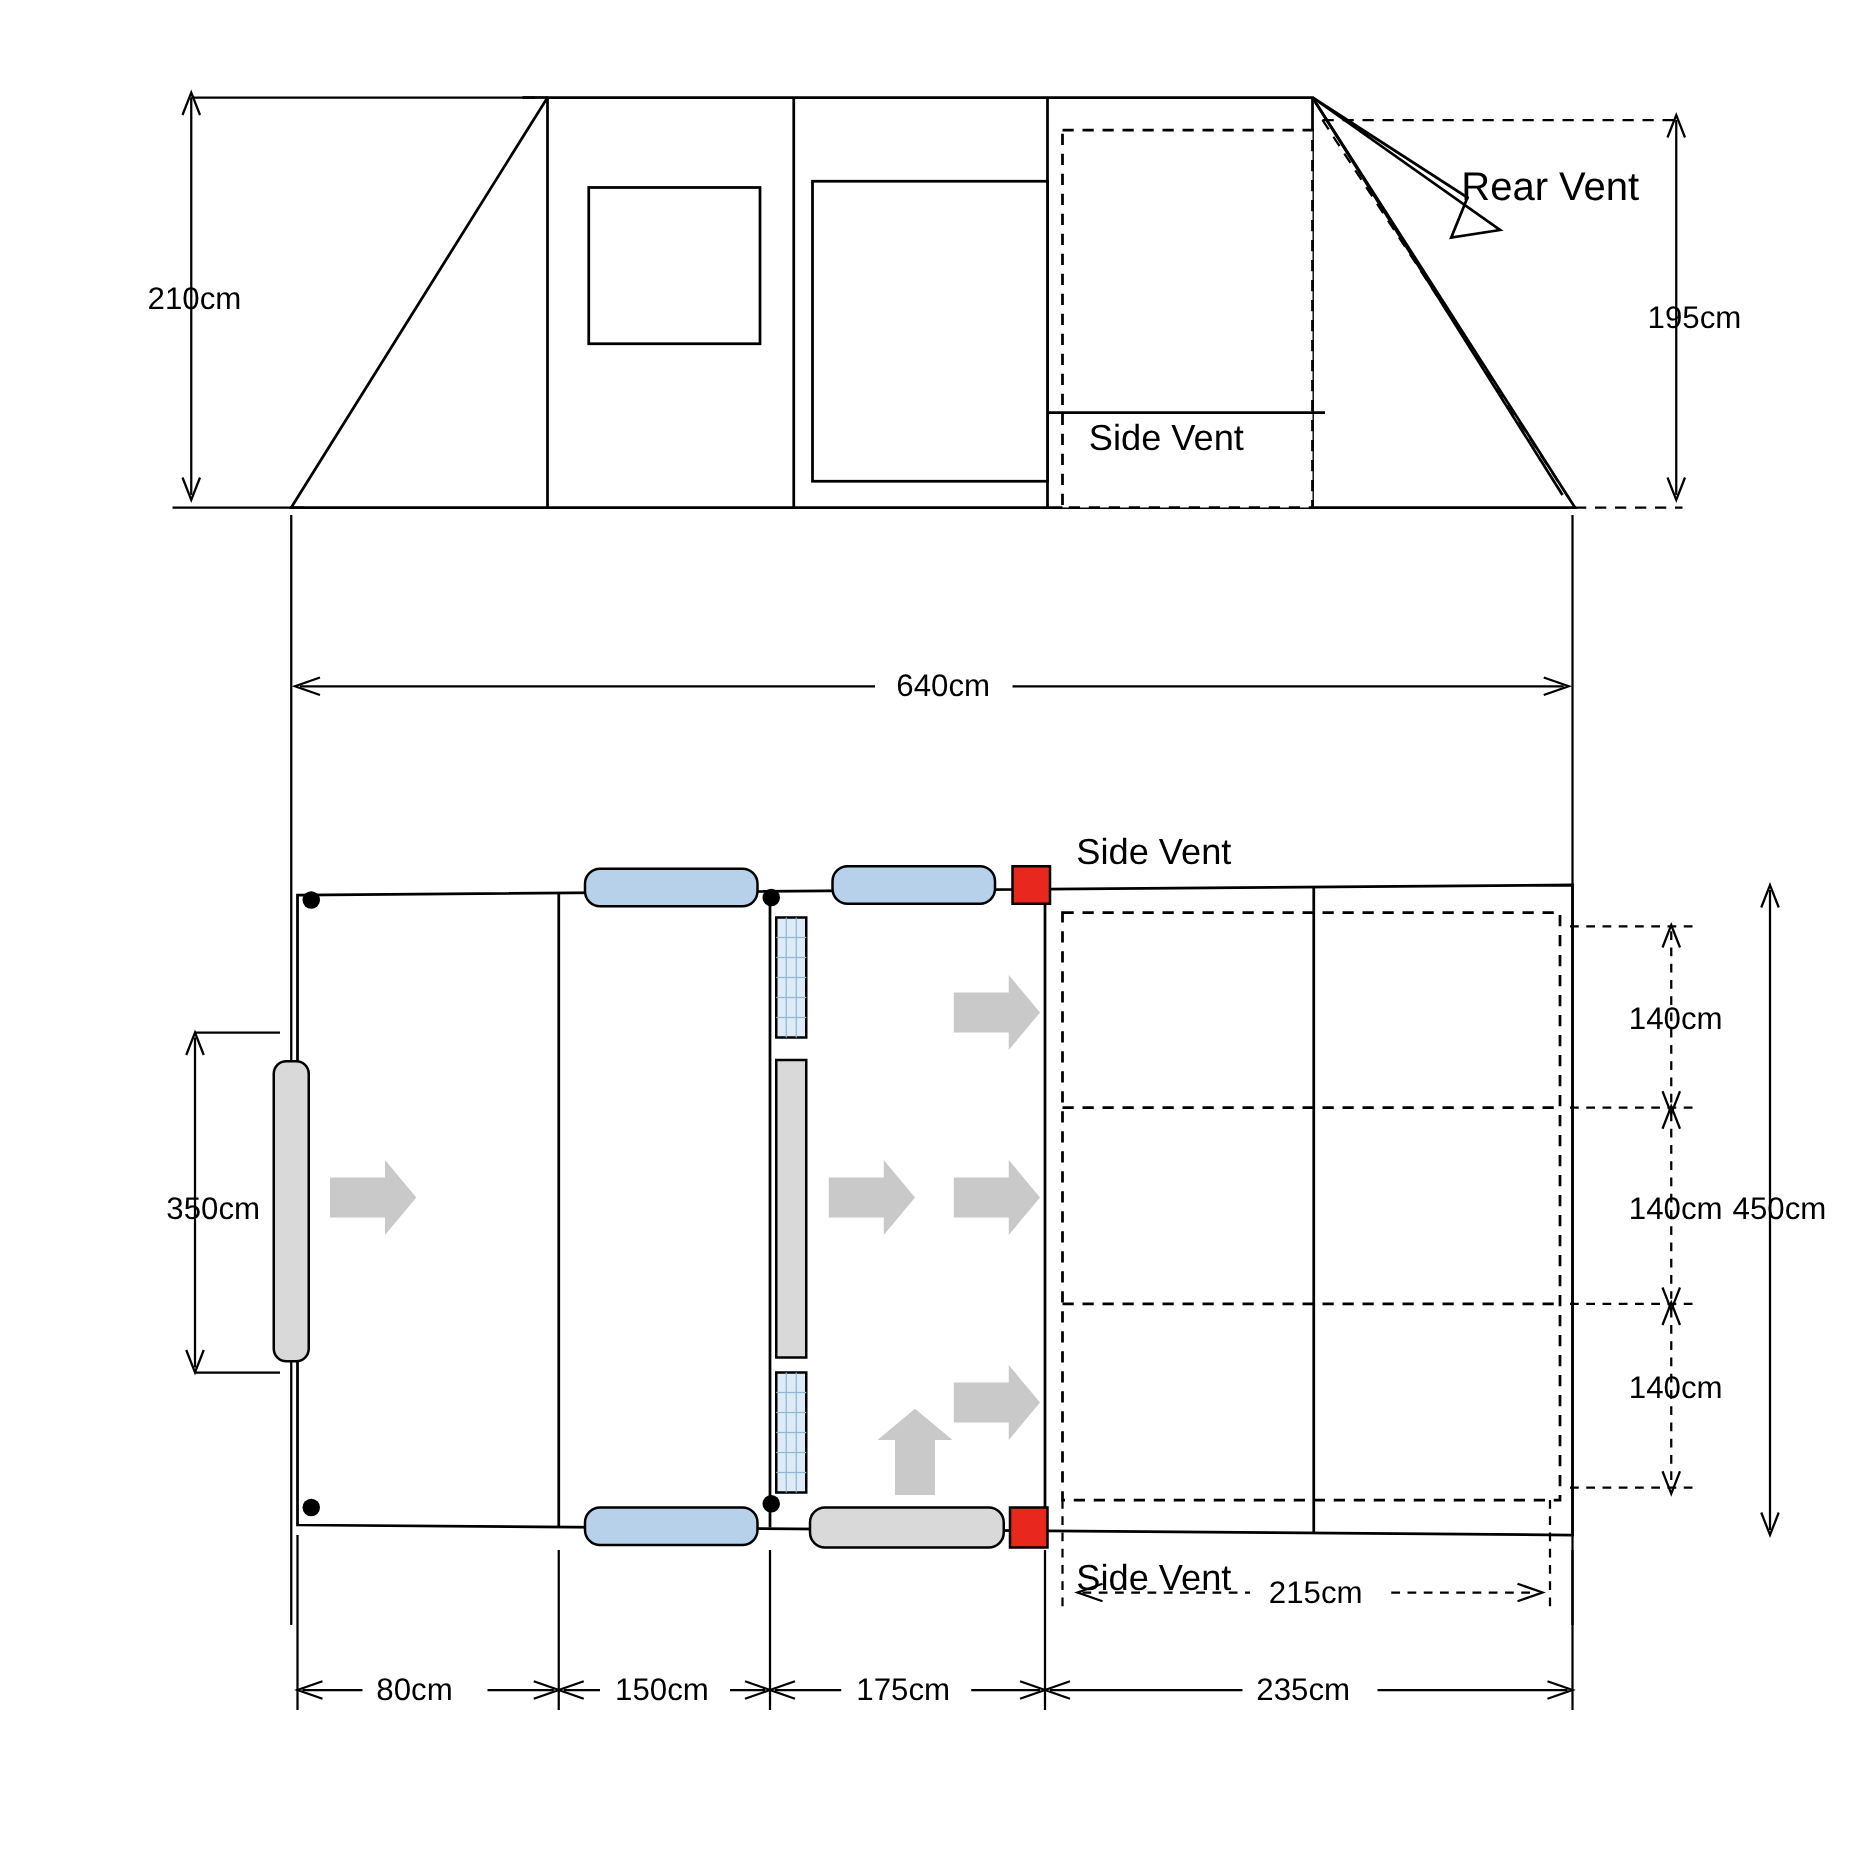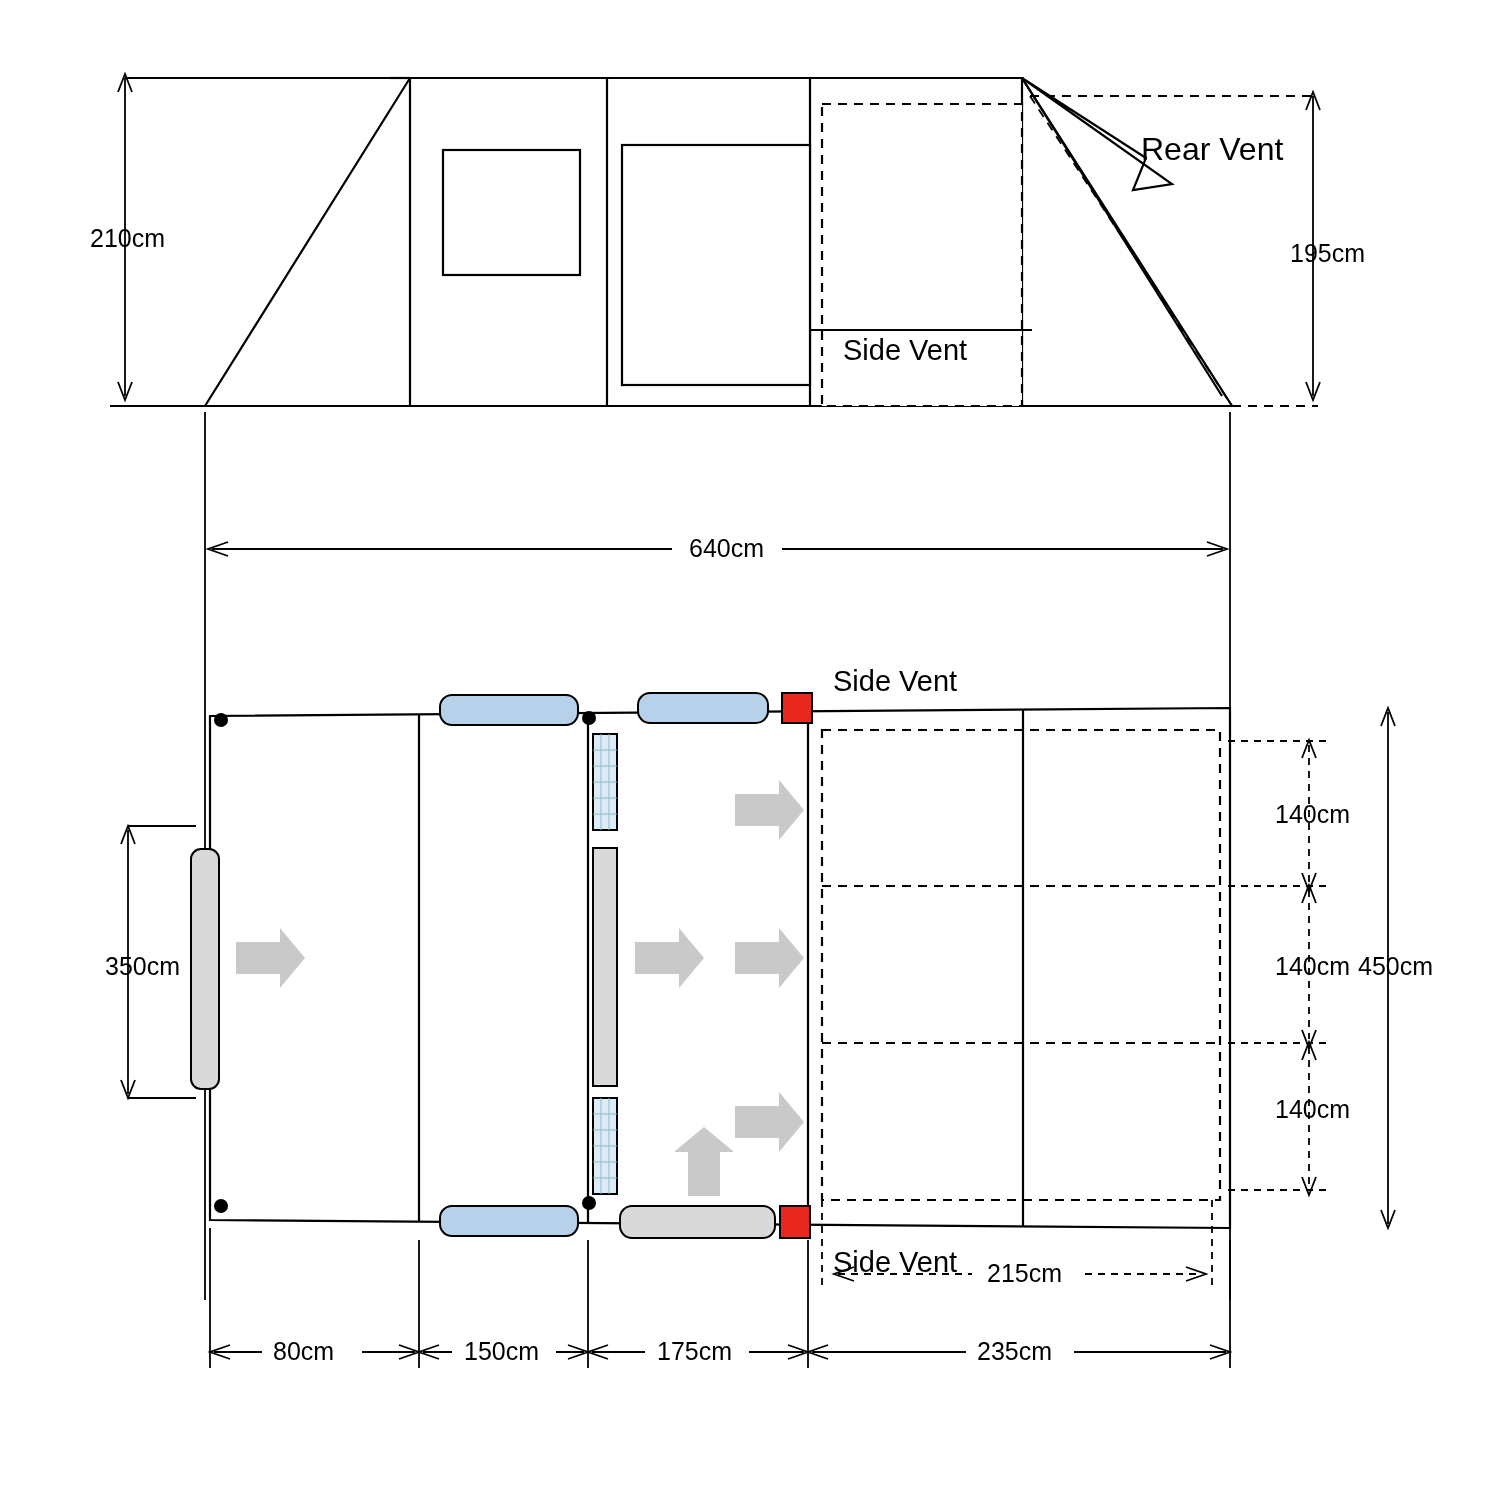--- a/index.html
+++ b/index.html
@@ -10,20 +10,21 @@
   body {
     width: 1500px;
     height: 1500px;
     font-family: "Liberation Sans", sans-serif;
     overflow: hidden;
   }
   #diagram-root {
     position: relative;
     width: 1236px;
     height: 1500px;
+    padding-left: 28px;
   }
   svg#tent-diagram {
     display: block;
     width: 1500px;
     height: 1500px;
   }
   .lbl {
     font-family: "Liberation Sans", sans-serif;
     fill: #000000;
   }

